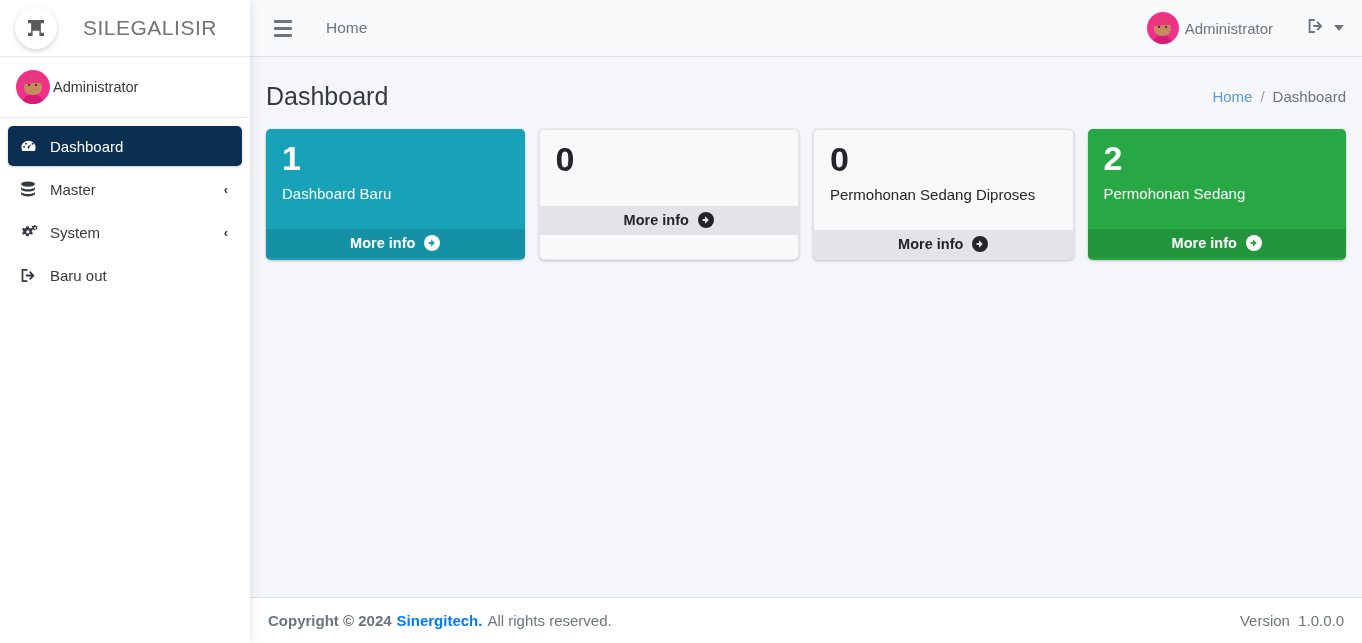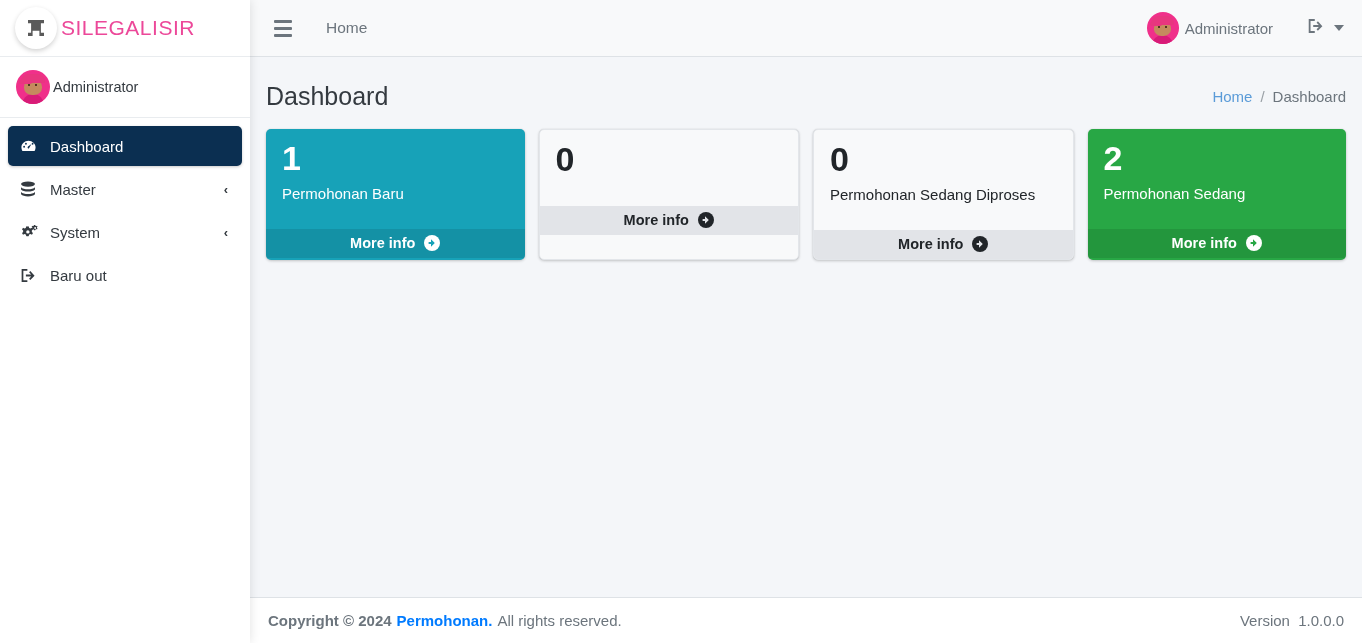--- a/index.html
+++ b/index.html
@@ -34,23 +34,23 @@
     width: 42px; height: 42px;
     border-radius: 50%;
     background: #ffffff;
     box-shadow: 0 2px 5px rgba(0,0,0,.18);
     display: flex; align-items: center; justify-content: center;
     flex: 0 0 42px;
     margin-left: 1px;
   }
   .brand-logo svg { display:block; }
   .brand-text {
-    margin-left: 4px;
+    margin-left: 26px;
     font-size: 21px;
-    color: #ec4899;
+    color: #737373;
     letter-spacing: .5px;
     font-weight: 400;
     white-space: nowrap;
   }
 
   .user-panel {
     display: flex;
     align-items: center;
     padding: 13px 0 13px 16px;
     border-bottom: 1px solid #e9ecef;
@@ -395,21 +395,21 @@
         <span>Dashboard</span>
       </div>
     </div>
 
     <main class="content">
       <div class="row">
 
         <div class="small-box bg-info">
           <div class="inner">
             <h3>1</h3>
-            <p>Permohonan Baru</p>
+            <p>Dashboard Baru</p>
             <div class="spacer"></div>
           </div>
           <a class="box-footer">
             <span>More info</span>
             <svg class="arrow-circle" width="16" height="16" viewBox="0 0 16 16" aria-hidden="true">
               <circle cx="8" cy="8" r="8" fill="#ffffff"></circle>
               <path d="M7 4.2 10.8 8 7 11.8V9H4.6V7H7Z" fill="#17a2b8"></path>
             </svg>
           </a>
         </div>
@@ -456,21 +456,21 @@
               <path d="M7 4.2 10.8 8 7 11.8V9H4.6V7H7Z" fill="#28a745"></path>
             </svg>
           </a>
         </div>
 
       </div>
     </main>
 
     <footer class="main-footer">
       <span class="copy-strong">Copyright © 2024</span>
-      <span class="brandlink" style="margin-left:5px;">Permohonan.</span>
+      <span class="brandlink" style="margin-left:5px;">Sinergitech.</span>
       <span class="rights">All rights reserved.</span>
       <span class="version">
         <b>Version</b>
         <span style="margin-left:4px;">1.0.0.0</span>
       </span>
     </footer>
 
   </div>
 </div>
 

